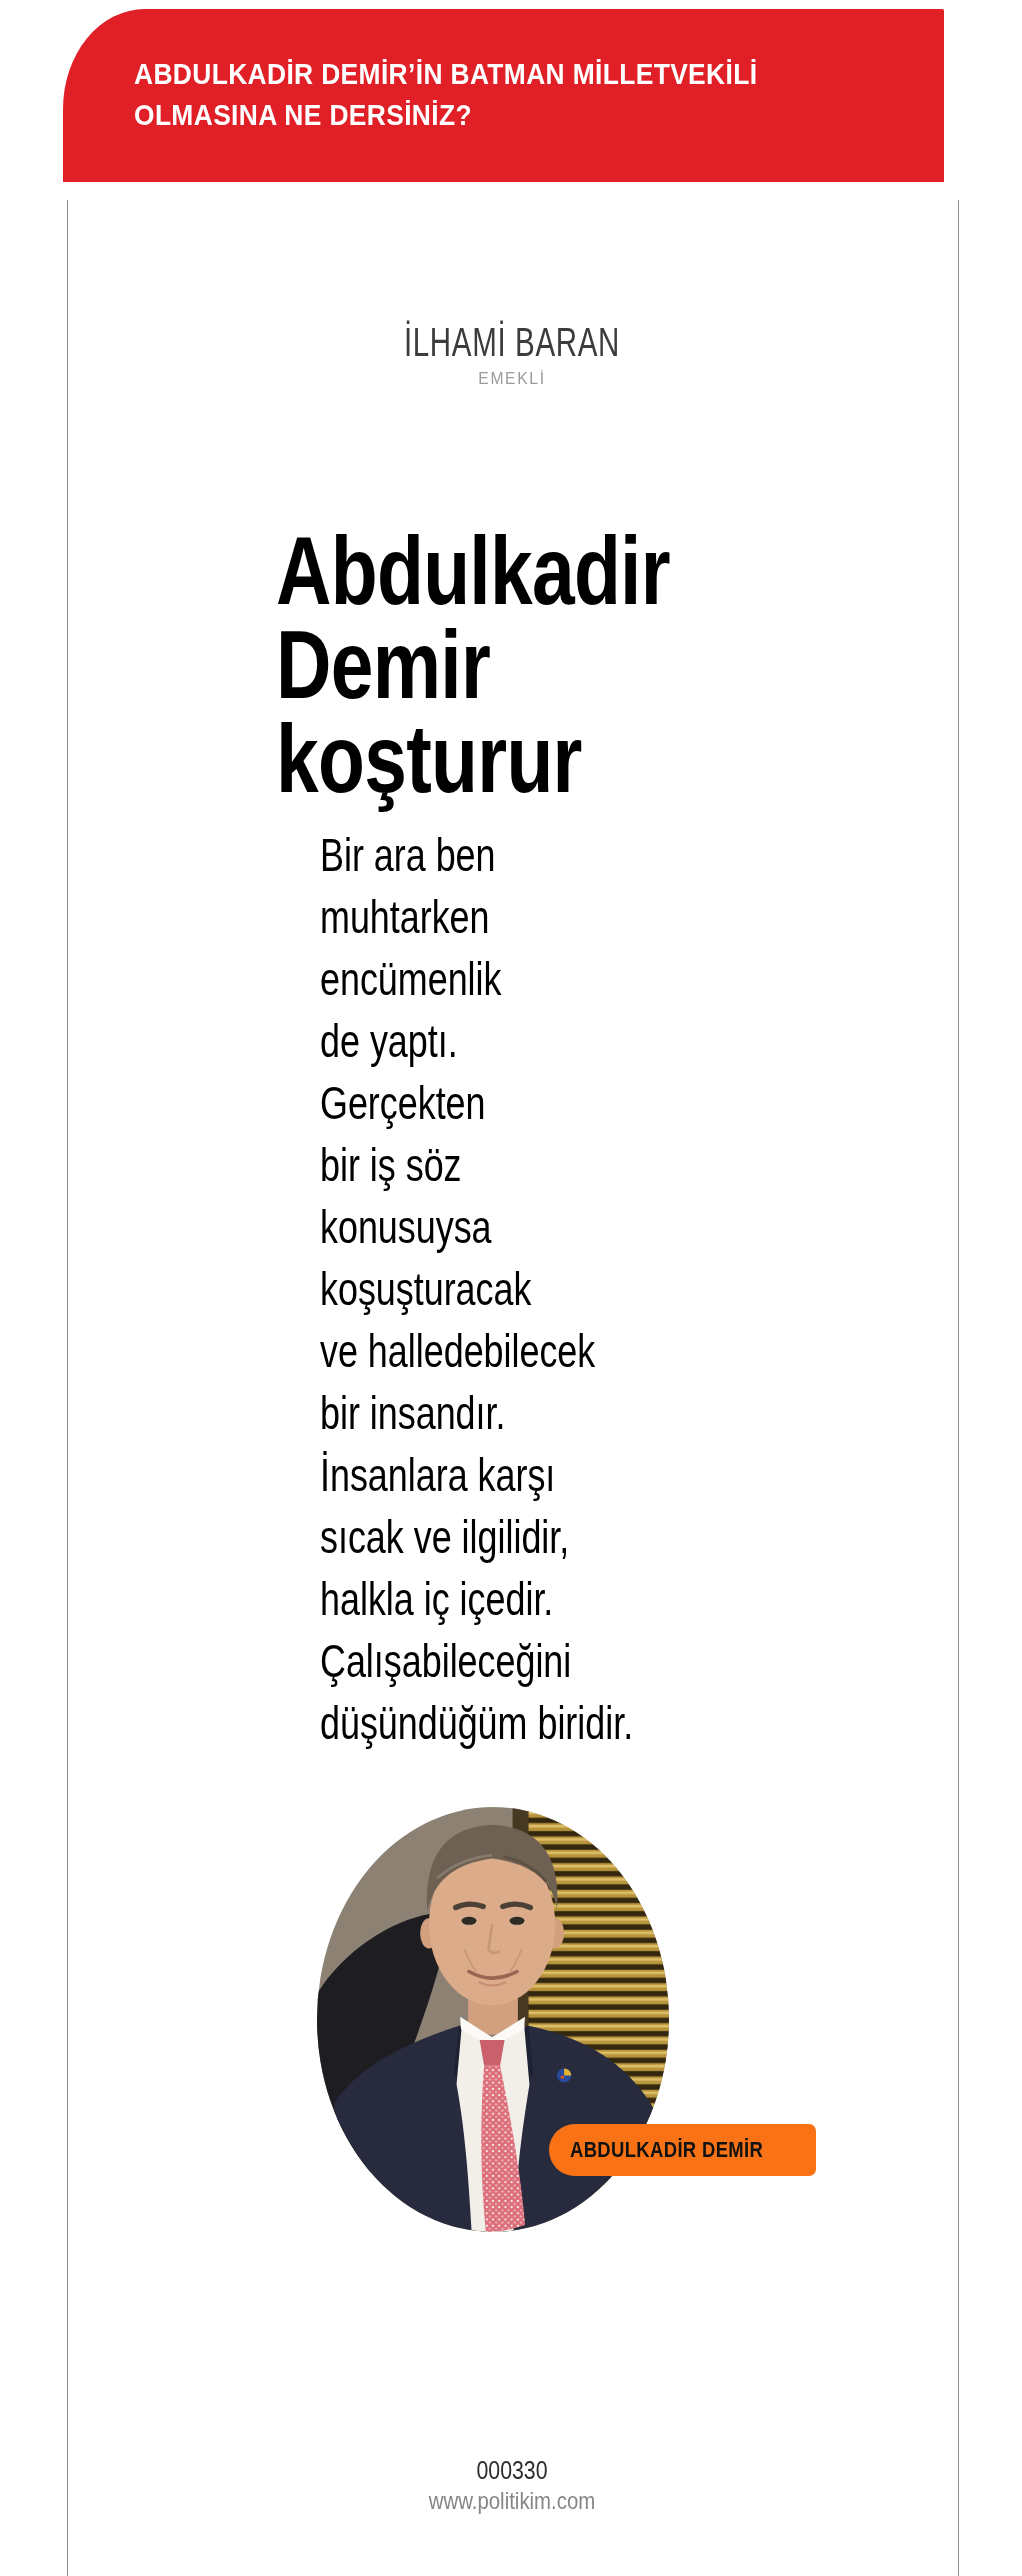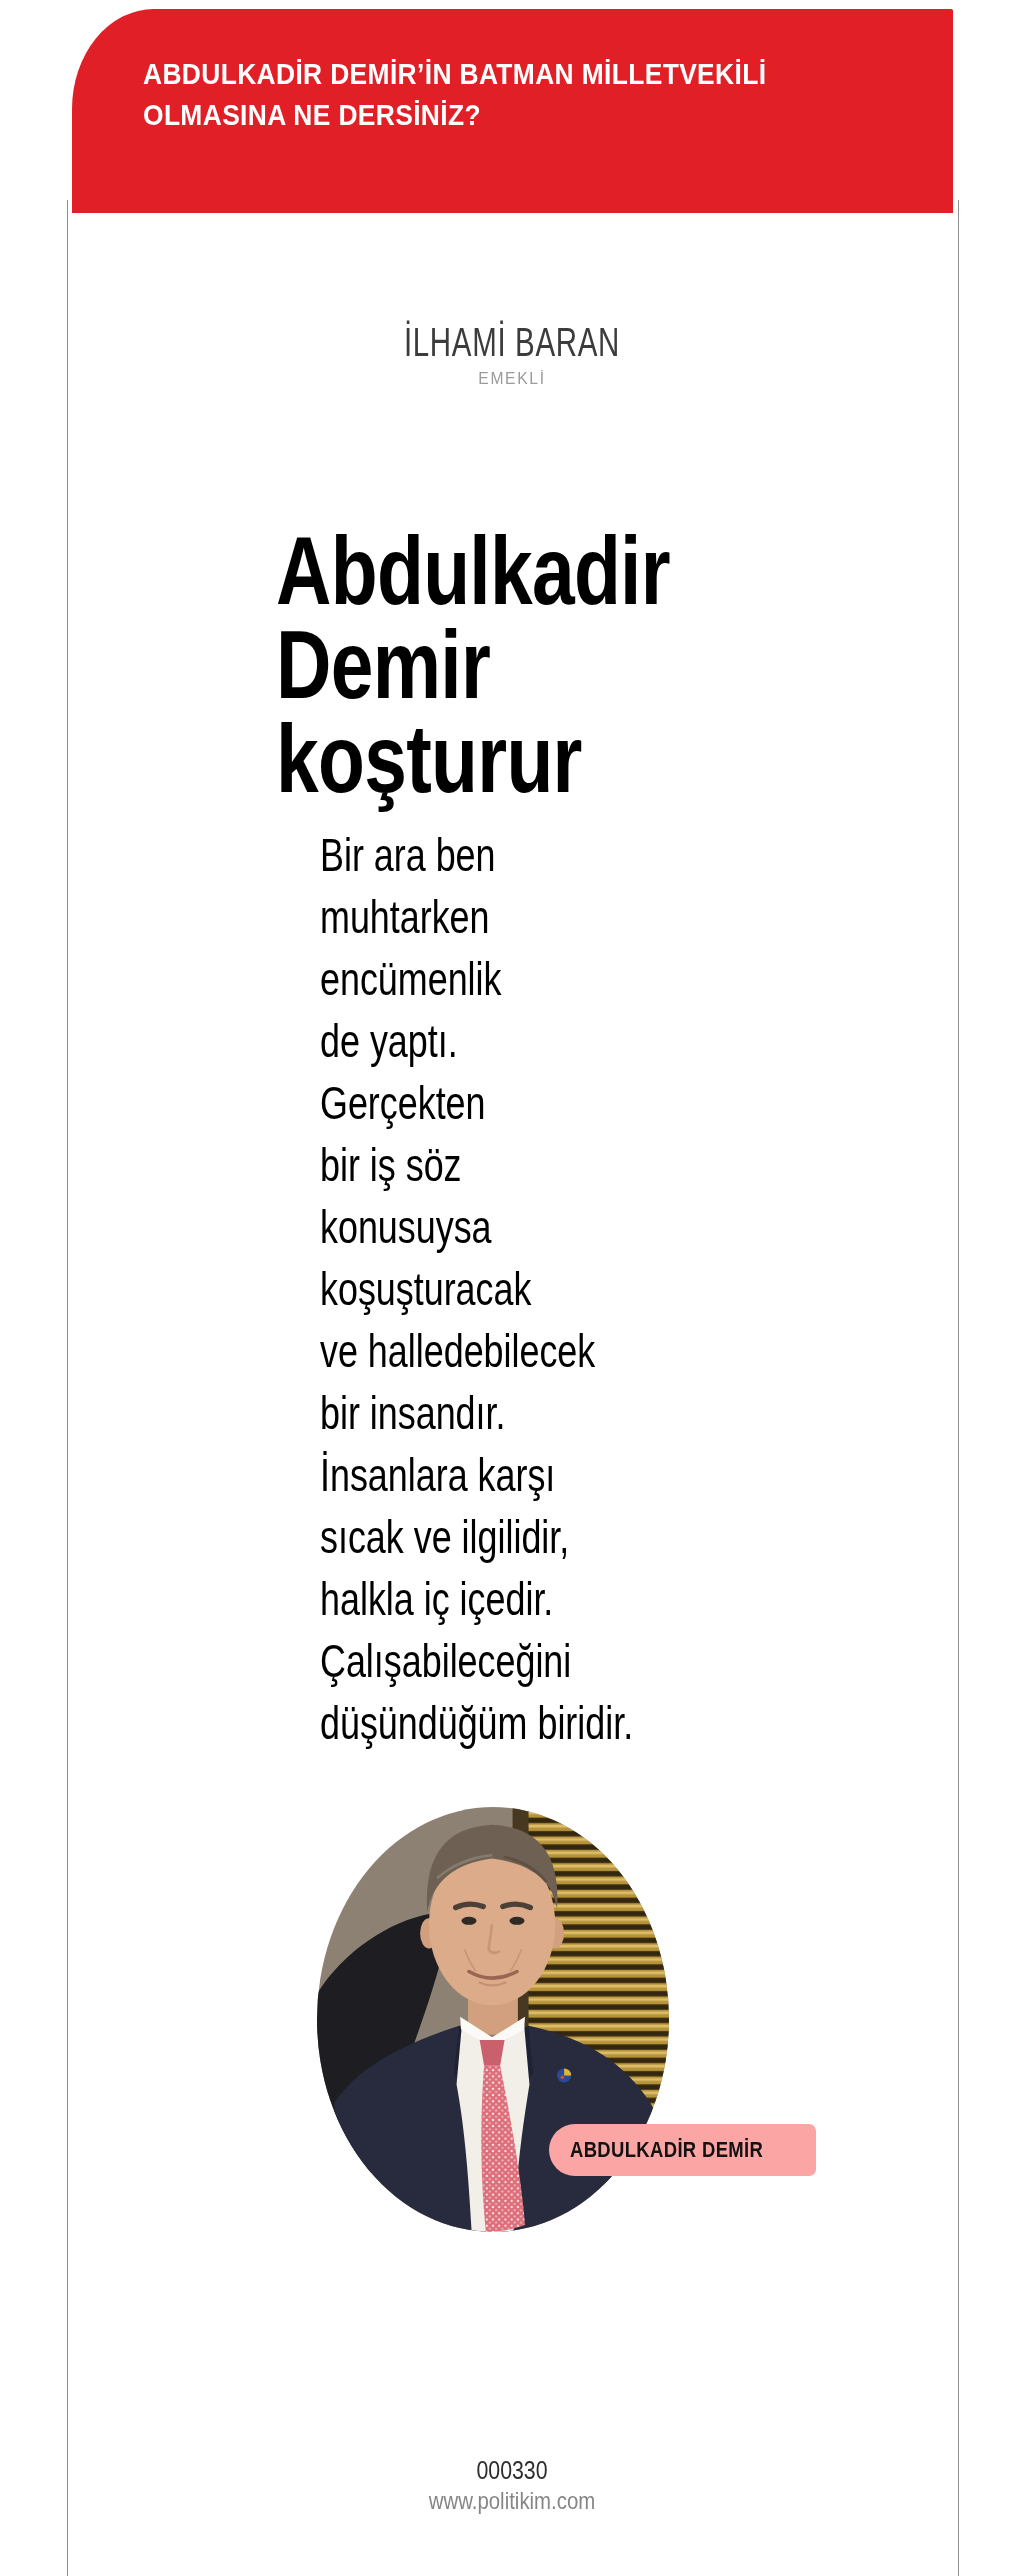--- a/index.html
+++ b/index.html
@@ -6,21 +6,21 @@
   body{width:1022px;height:2576px;position:relative;overflow:hidden;
        font-family:"Liberation Sans","DejaVu Sans",sans-serif;}
   .abs{position:absolute;}
   .pre{white-space:pre-line;}
 
   
   .card-borders{left:67px;top:200px;width:890px;height:2376px;
     border-left:0.9px solid #8f8f8f;border-right:0.9px solid #8f8f8f;}
 
   
-  .banner{left:72px;top:9px;width:881px;height:204px;background:#e01f26;
+  .banner{left:63px;top:9px;width:881px;height:173px;background:#e01f26;
     border-radius:82px 1.8px 0 0 / 100px 1.8px 0 0;}
   .banner-text{position:absolute;left:71px;top:44px;width:818px;
     color:#ffffff;font-weight:bold;font-size:30px;line-height:41px;
     letter-spacing:0.4px;transform:scaleX(0.88);transform-origin:top left;}
 
   .name{left:67px;top:320px;width:890px;text-align:center;color:#3c3c3c;
     font-size:41px;line-height:44px;letter-spacing:0.9px;
     transform:scaleX(0.72);transform-origin:center top;}
   .occupation{left:67px;top:368px;width:890px;text-align:center;color:#9b9b9b;
     font-size:17px;line-height:21.3px;letter-spacing:1.8px;
@@ -29,21 +29,21 @@
   .headline{left:276px;top:524px;width:640px;color:#000;
     font-size:96px;line-height:94px;font-weight:bold;letter-spacing:-0.9px;
     transform:scaleX(0.80);transform-origin:top left;}
 
   .bodytext{left:320px;top:824px;width:640px;color:#000;
     font-size:46px;line-height:62px;
     transform:scaleX(0.78);transform-origin:top left;}
 
   .photo{left:317px;top:1807px;width:352px;height:425px;}
 
-  .caption{left:549px;top:2124px;width:267px;height:52px;background:#fca5a5;
+  .caption{left:549px;top:2124px;width:267px;height:52px;background:#f97316;
     border-radius:27px 7.1px 7.1px 27px;}
   .caption-text{position:absolute;left:21.3px;top:0;height:52px;line-height:52px;
     font-size:22px;font-weight:bold;color:#121212;letter-spacing:0.4px;
     transform:scaleX(0.84);transform-origin:center left;white-space:nowrap;}
 
   .code{left:67px;top:2455px;width:890px;text-align:center;color:#2d2d2d;
     font-size:26px;line-height:30px;transform:scaleX(0.82);transform-origin:center top;}
   .site{left:67px;top:2487px;width:890px;text-align:center;color:#868686;
     font-size:24px;line-height:28.4px;transform:scaleX(0.85);transform-origin:center top;}
 </style>

